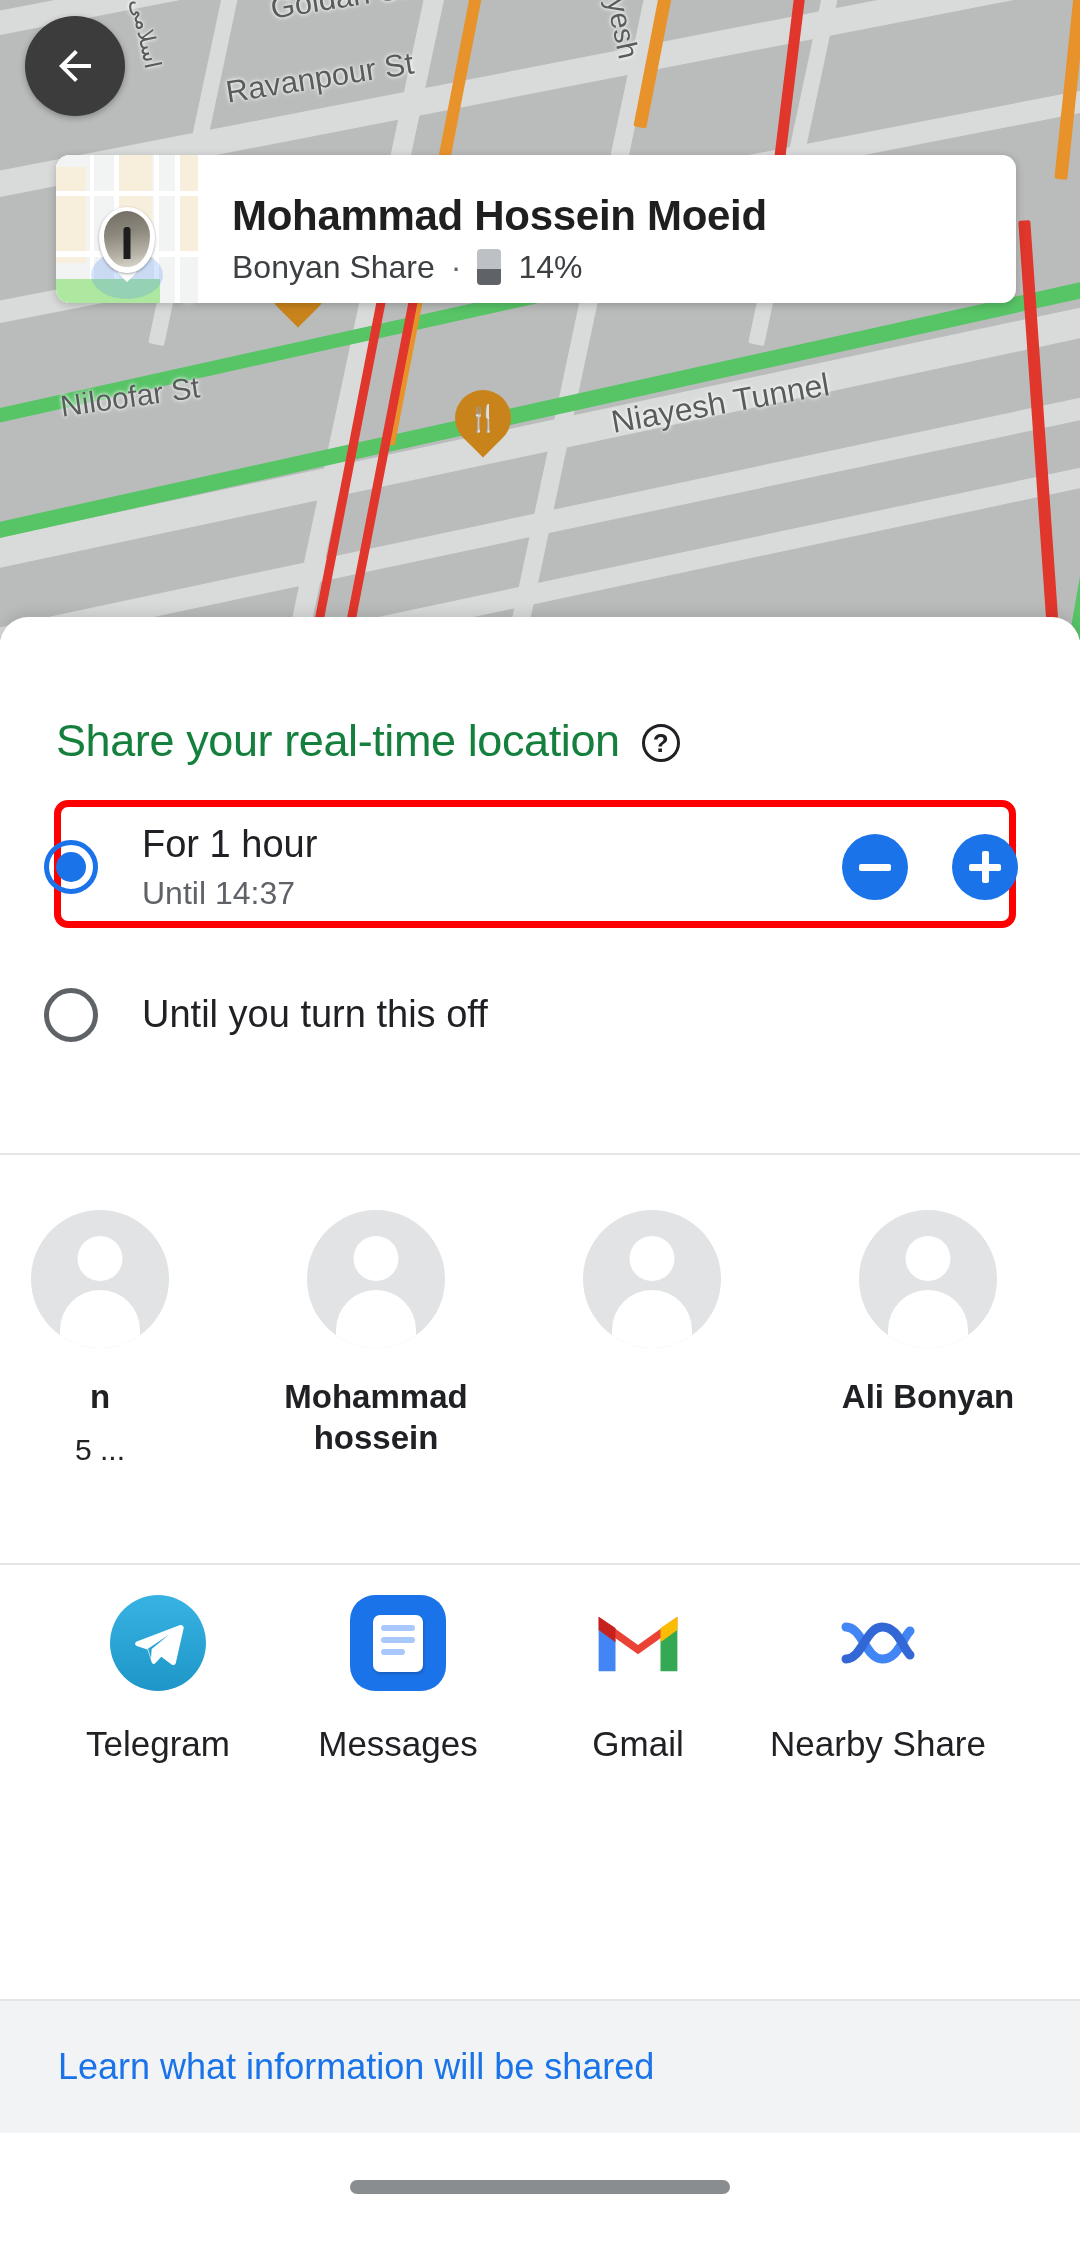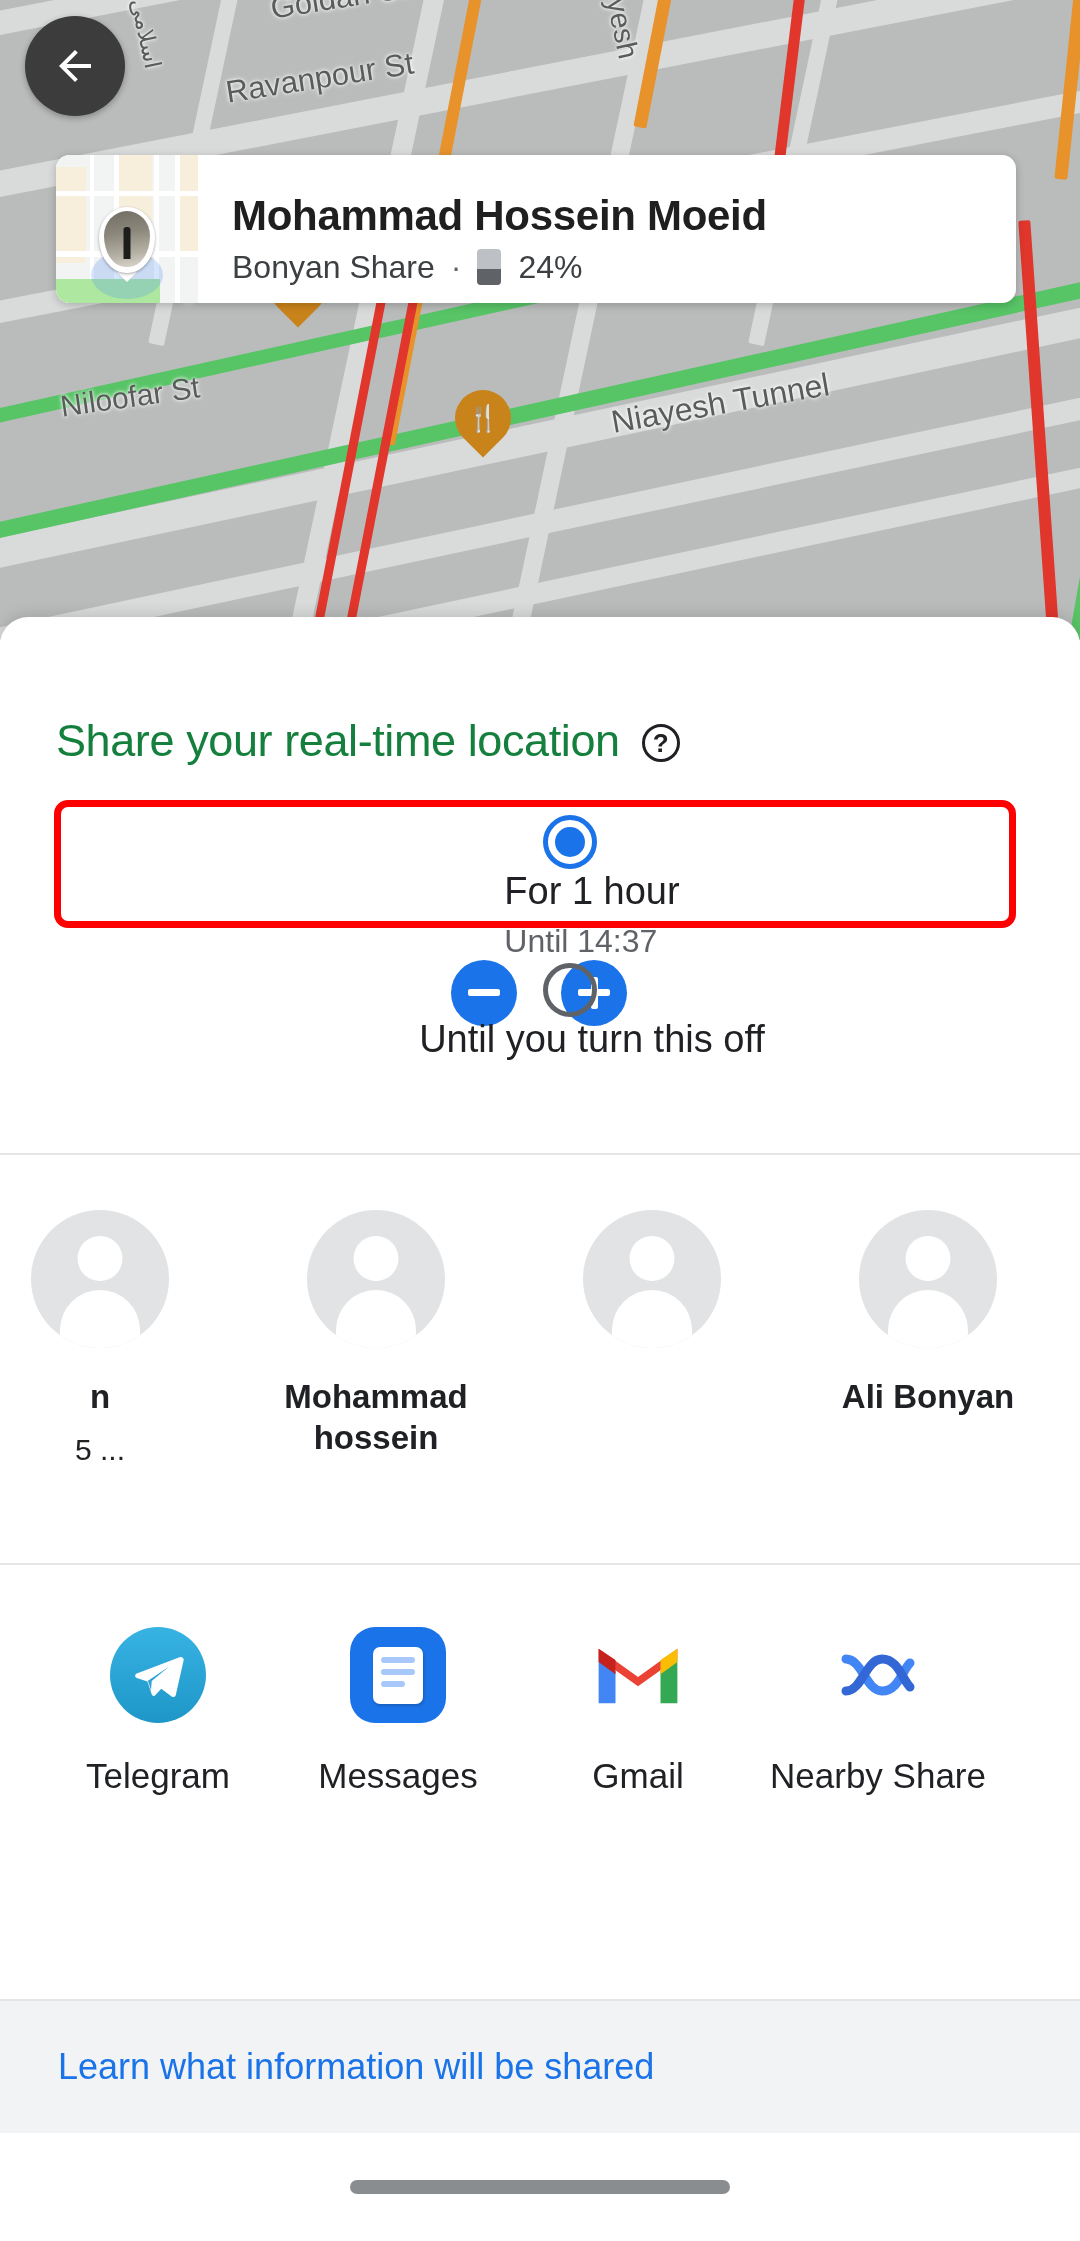--- a/index.html
+++ b/index.html
@@ -156,23 +156,22 @@
     cursor: pointer; flex: 0 0 38px; margin-top: 4px;
   }
 
   
   .radio-group { margin-top: 48px; position: relative; }
   .highlight-box {
     position: absolute; left: 54px; top: -15px; width: 962px; height: 128px;
     border: 7px solid #ff0000; border-radius: 14px; pointer-events: none;
   }
   .radio-row {
-    display: flex; align-items: center; height: 104px; padding-left: 60px;
+    display: flex; align-items: center; height: 104px; padding-left: 44px;
     position: relative;
-    flex-direction: column;
   }
   .radio-row.second { margin-top: 44px; }
   .radio {
     width: 54px; height: 54px; border-radius: 50%;
     border: 5px solid #1a73e8; position: relative; flex: 0 0 54px;
     cursor: pointer;
   }
   .radio.off { border-color: #5f6368; }
   .radio.on::after {
     content: ""; position: absolute; left: 50%; top: 50%;
@@ -218,21 +217,21 @@
   }
   .c-name {
     margin-top: 28px; font-size: 33px; font-weight: 700; color: #202124;
     text-align: center; line-height: 1.25; max-width: 255px;
   }
   .c-extra { margin-top: 16px; font-size: 30px; color: #202124; }
 
   
   .apps {
     display: flex; align-items: flex-start; padding-top: 30px;
-    margin-left: 38px; overflow: hidden; margin-top: 32px;
+    margin-left: 38px; overflow: hidden;
   }
   .app { width: 240px; flex: 0 0 240px; display: flex; flex-direction: column;
     align-items: center; cursor: pointer; }
   .app-icon { width: 96px; height: 96px; position: relative; }
   .app-name {
     margin-top: 32px; font-size: 35px; color: #202124; text-align: center;
     line-height: 1.2; max-width: 220px;
   }
 
   .telegram {
@@ -352,21 +351,21 @@
       </div>
     </div>
     <div class="card-body">
       <div class="card-name">Mohammad Hossein Moeid</div>
       <div class="card-sub">
         <span>Bonyan Share</span>
         <span class="dot">·</span>
         <span class="battery">
             <span class="fill"></span>
           </span>
-        <span>24%</span>
+        <span>14%</span>
       </div>
     </div>
   </div>
 
   <div class="sheet">
 
     <div class="sheet-title-row">
       <div class="sheet-title">Share your real-time location</div>
       <div class="help-icon">?</div>
     </div>

